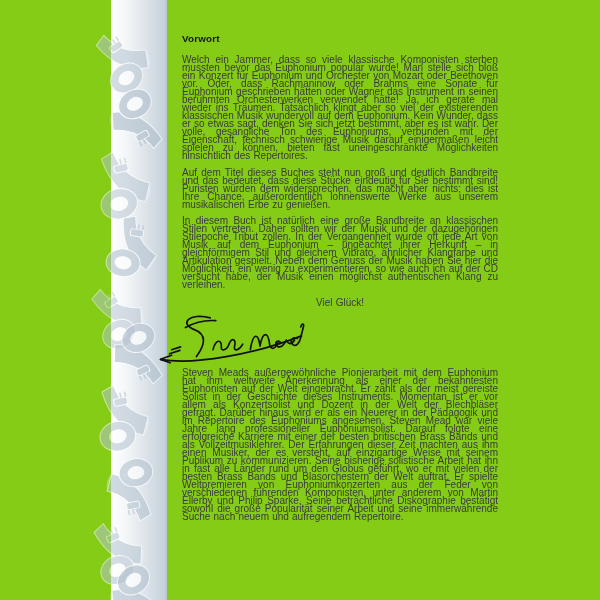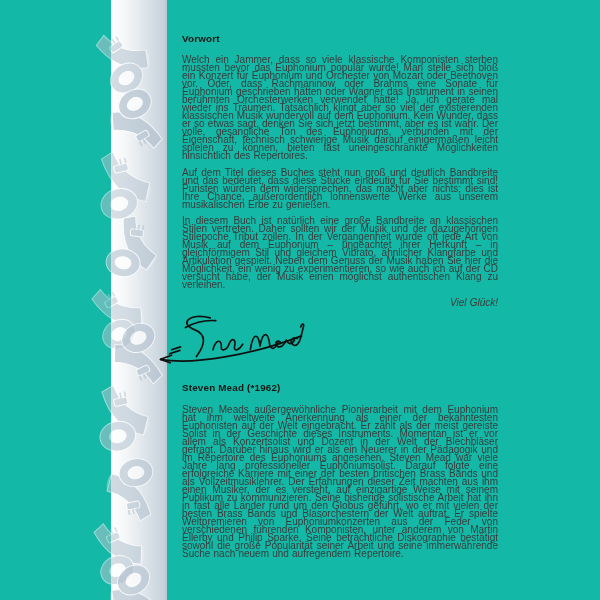--- a/index.html
+++ b/index.html
@@ -1,35 +1,35 @@
 <!DOCTYPE html>
 <html lang="de"><head>
 <meta charset="utf-8">
 <style>
   html,body{margin:0;padding:0;background:#ffffff;}
   .page{
-    position:relative;width:600px;height:600px;background:#14b8a6;
+    position:relative;width:600px;height:600px;background:#84cc16;
     overflow:hidden;font-family:"Liberation Sans",sans-serif;
   }
   
   .strip{position:absolute;left:85px;top:0;width:90px;height:600px;}
   .strip svg{display:block;width:90px;height:600px;}
   .euph{color:#b3c2cf;}
   
   .content{position:absolute;left:182px;top:33px;width:316px;color:#3a3a3a;}
   .content h1,.content h2{
     font-size:9.8px;line-height:11px;font-weight:bold;color:#161616;
     letter-spacing:.2px;margin:0 0 12px 0;
   }
   .content h2{margin:14px 0 13px 0;}
   .content p{
     font-size:10px;line-height:8px;text-align:justify;
     margin:0 0 8.5px 0;word-spacing:.4px;
   }
-  .content p.closing{text-align:right;margin:10px 0 0 0;font-style:italic;}
+  .content p.closing{text-align:center;margin:10px 0 0 0;}
   .sig{display:block;margin:5px 0 1px -27px;}
   .sig path{stroke:#101010;stroke-width:2.4;fill:none;stroke-linecap:round;stroke-linejoin:round;}
 </style>
 </head>
 <body>
 
 <div class="page">
 
   <div class="strip">
     <svg viewBox="0 0 90 600" xmlns="http://www.w3.org/2000/svg">
@@ -101,17 +101,16 @@
       <path d="M80,8 C50,0 34,16 57,25 C75,32 73,46 60,64"></path>
       <path d="M44,22 C60,13 74,11 88,12"></path>
       <path d="M84,54 C88,38 97,39 96,50 C95,57 104,55 107,46 C111,35 118,39 115,50 C114,57 122,55 127,46"></path>
       <path d="M138,54 C142,28 150,30 152,49 C156,26 164,28 166,47 C168,55 174,53 178,44"></path>
       <path d="M182,44 C178,38 172,44 177,49 C181,52 187,48 190,40 C193,47 198,47 202,40"></path>
       <path d="M206,38 C199,34 194,42 200,47 C204,50 209,45 211,36 L215,20 C216,16 212,16 211,21"></path>
       <path d="M8,68 C56,77 146,60 212,34"></path>
       <path d="M24,62 L8,68 L22,73"></path>
     </svg>
 
-    <h2>Steven Mead (*1962)</h2>
     <p>Steven Meads außergewöhnliche Pionierarbeit mit dem Euphonium hat ihm weltweite Anerkennung als einer der bekanntesten Euphonisten auf der Welt eingebracht. Er zählt als der meist gereiste Solist in der Geschichte dieses Instruments. Momentan ist er vor allem als Konzertsolist und Dozent in der Welt der Blechbläser gefragt. Darüber hinaus wird er als ein Neuerer in der Pädagogik und im Repertoire des Euphoniums angesehen. Steven Mead war viele Jahre lang professioneller Euphoniumsolist. Darauf folgte eine erfolgreiche Karriere mit einer der besten britischen Brass Bands und als Vollzeitmusiklehrer. Der Erfahrungen dieser Zeit machten aus ihm einen Musiker, der es versteht, auf einzigartige Weise mit seinem Publikum zu kommunizieren. Seine bisherige solistische Arbeit hat ihn in fast alle Länder rund um den Globus geführt, wo er mit vielen der besten Brass Bands und Blasorchestern der Welt auftrat. Er spielte Weltpremieren von Euphoniumkonzerten aus der Feder von verschiedenen führenden Komponisten, unter anderem von Martin Ellerby und Philip Sparke. Seine beträchtliche Diskographie bestätigt sowohl die große Popularität seiner Arbeit und seine immerwährende Suche nach neuem und aufregendem Repertoire.</p>
   </div>
 
 </div>
 
 </body></html>

